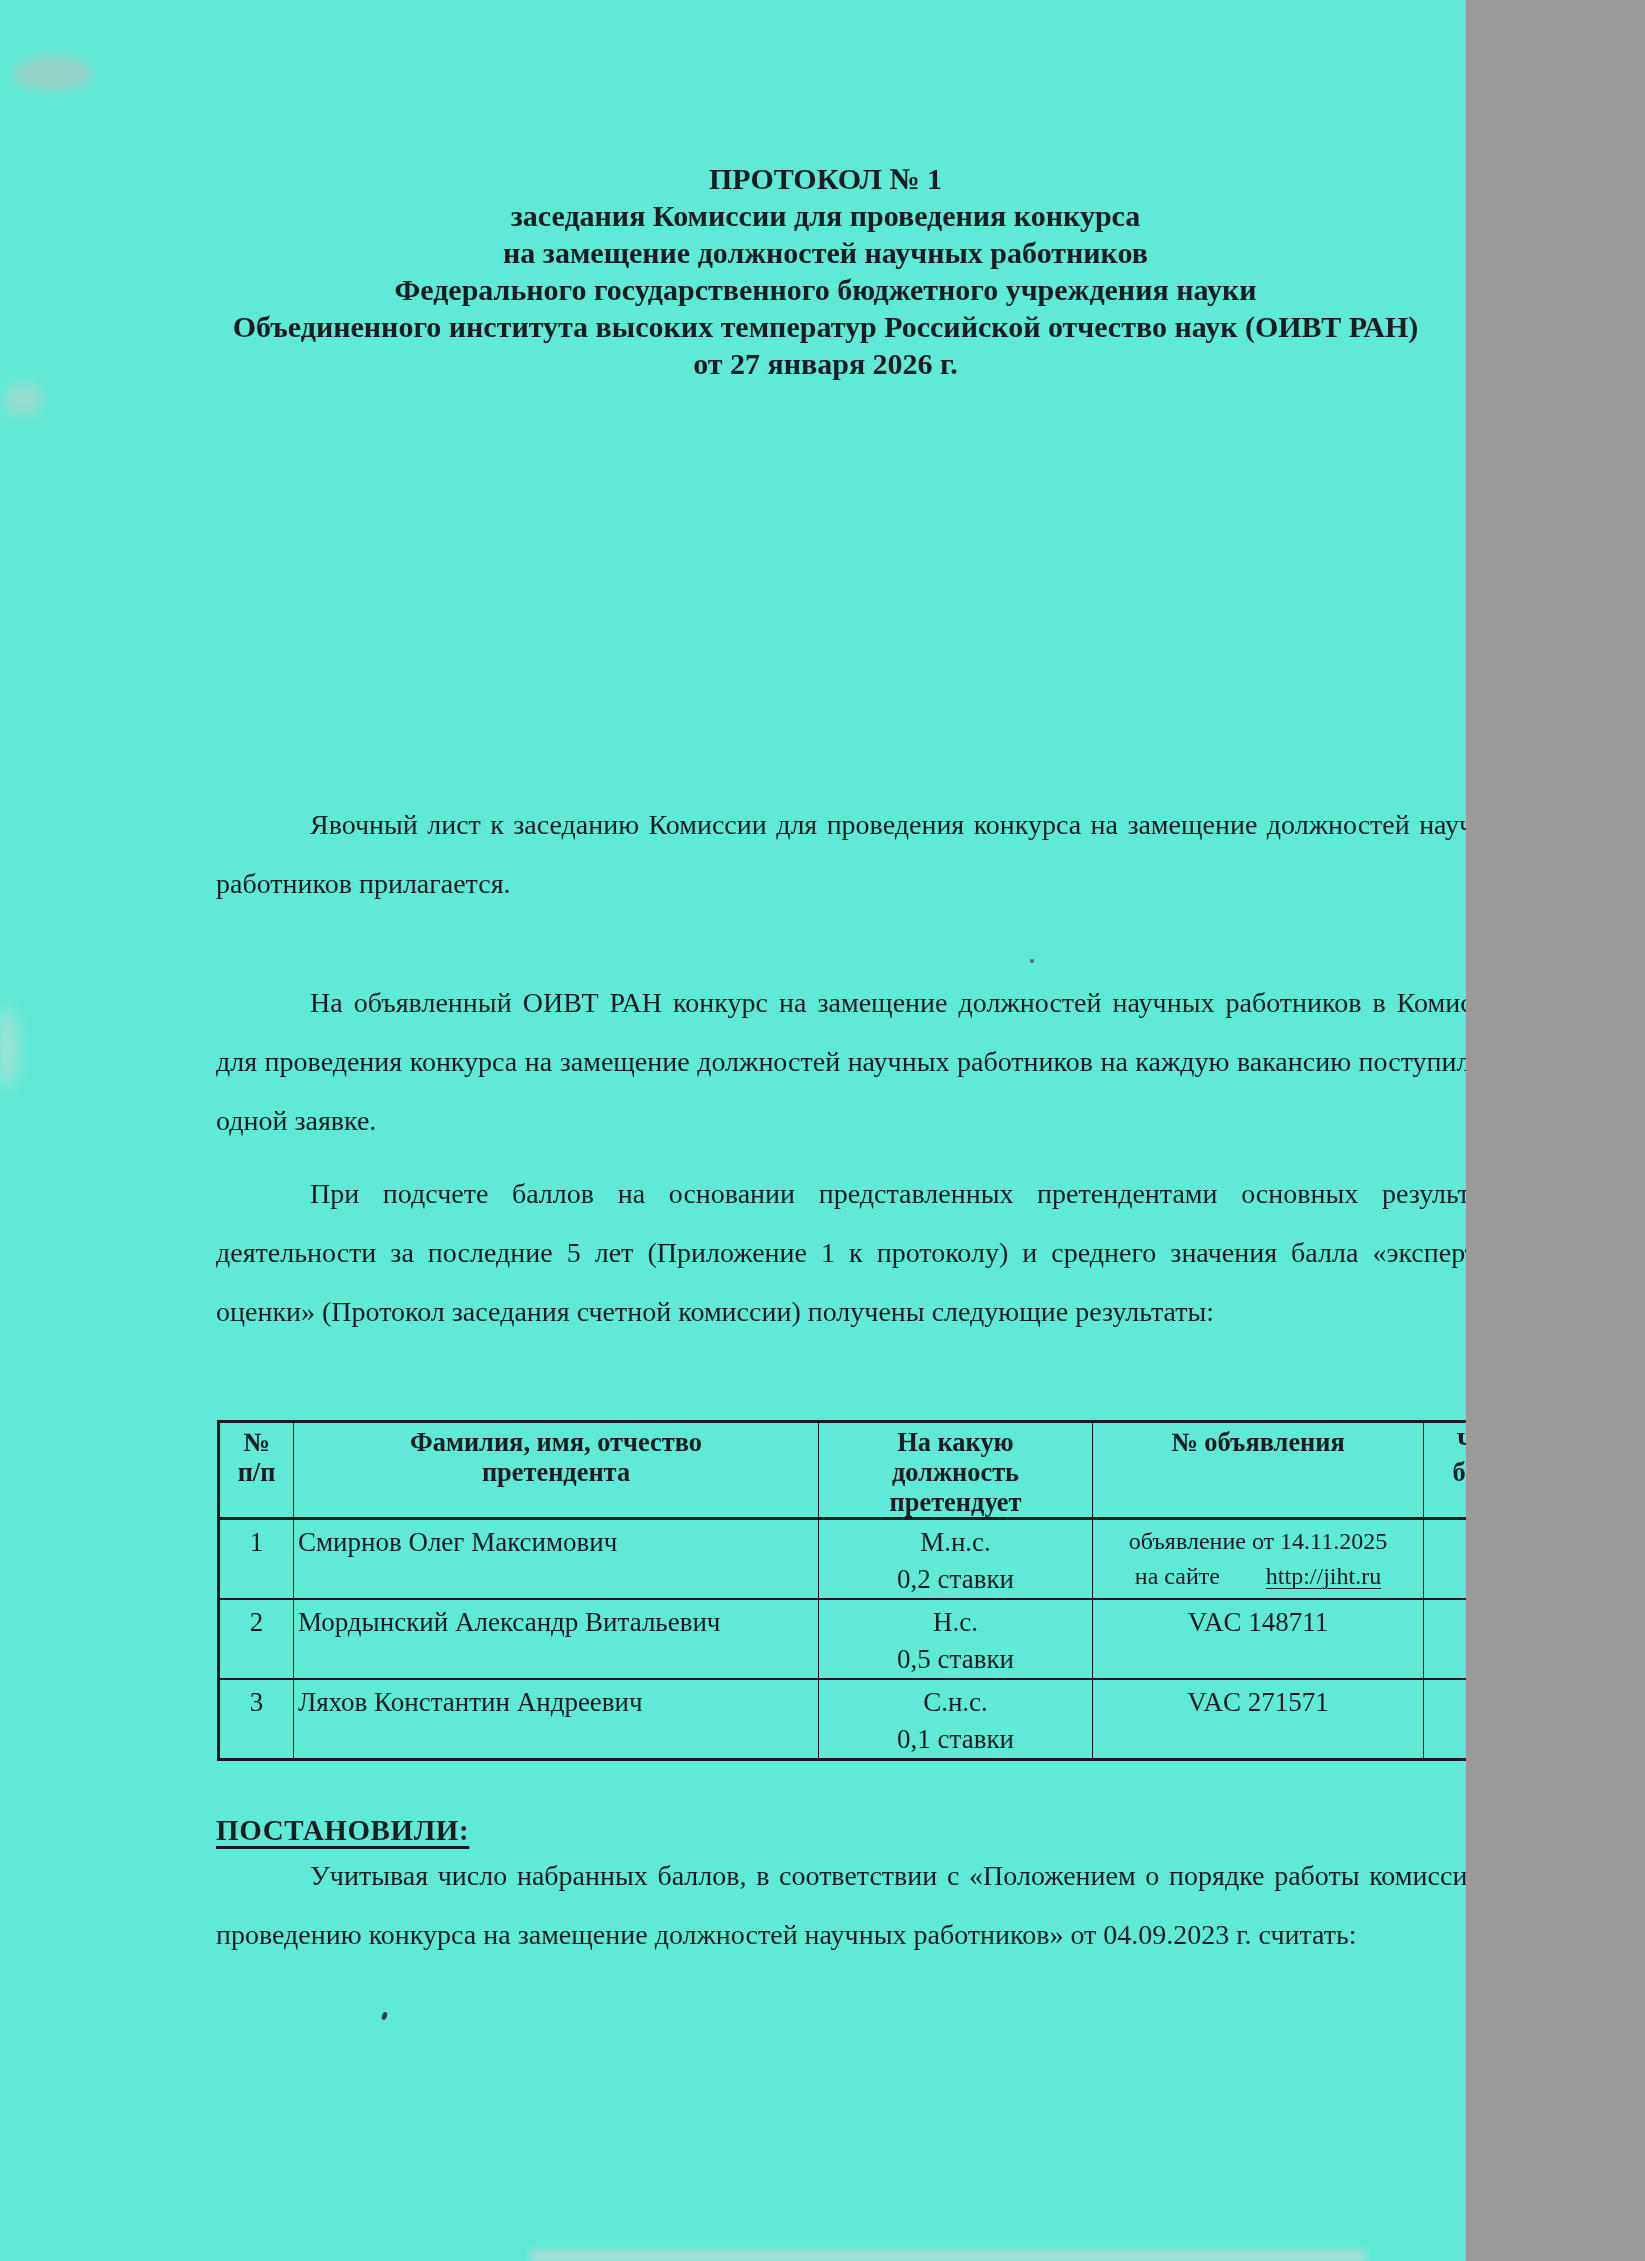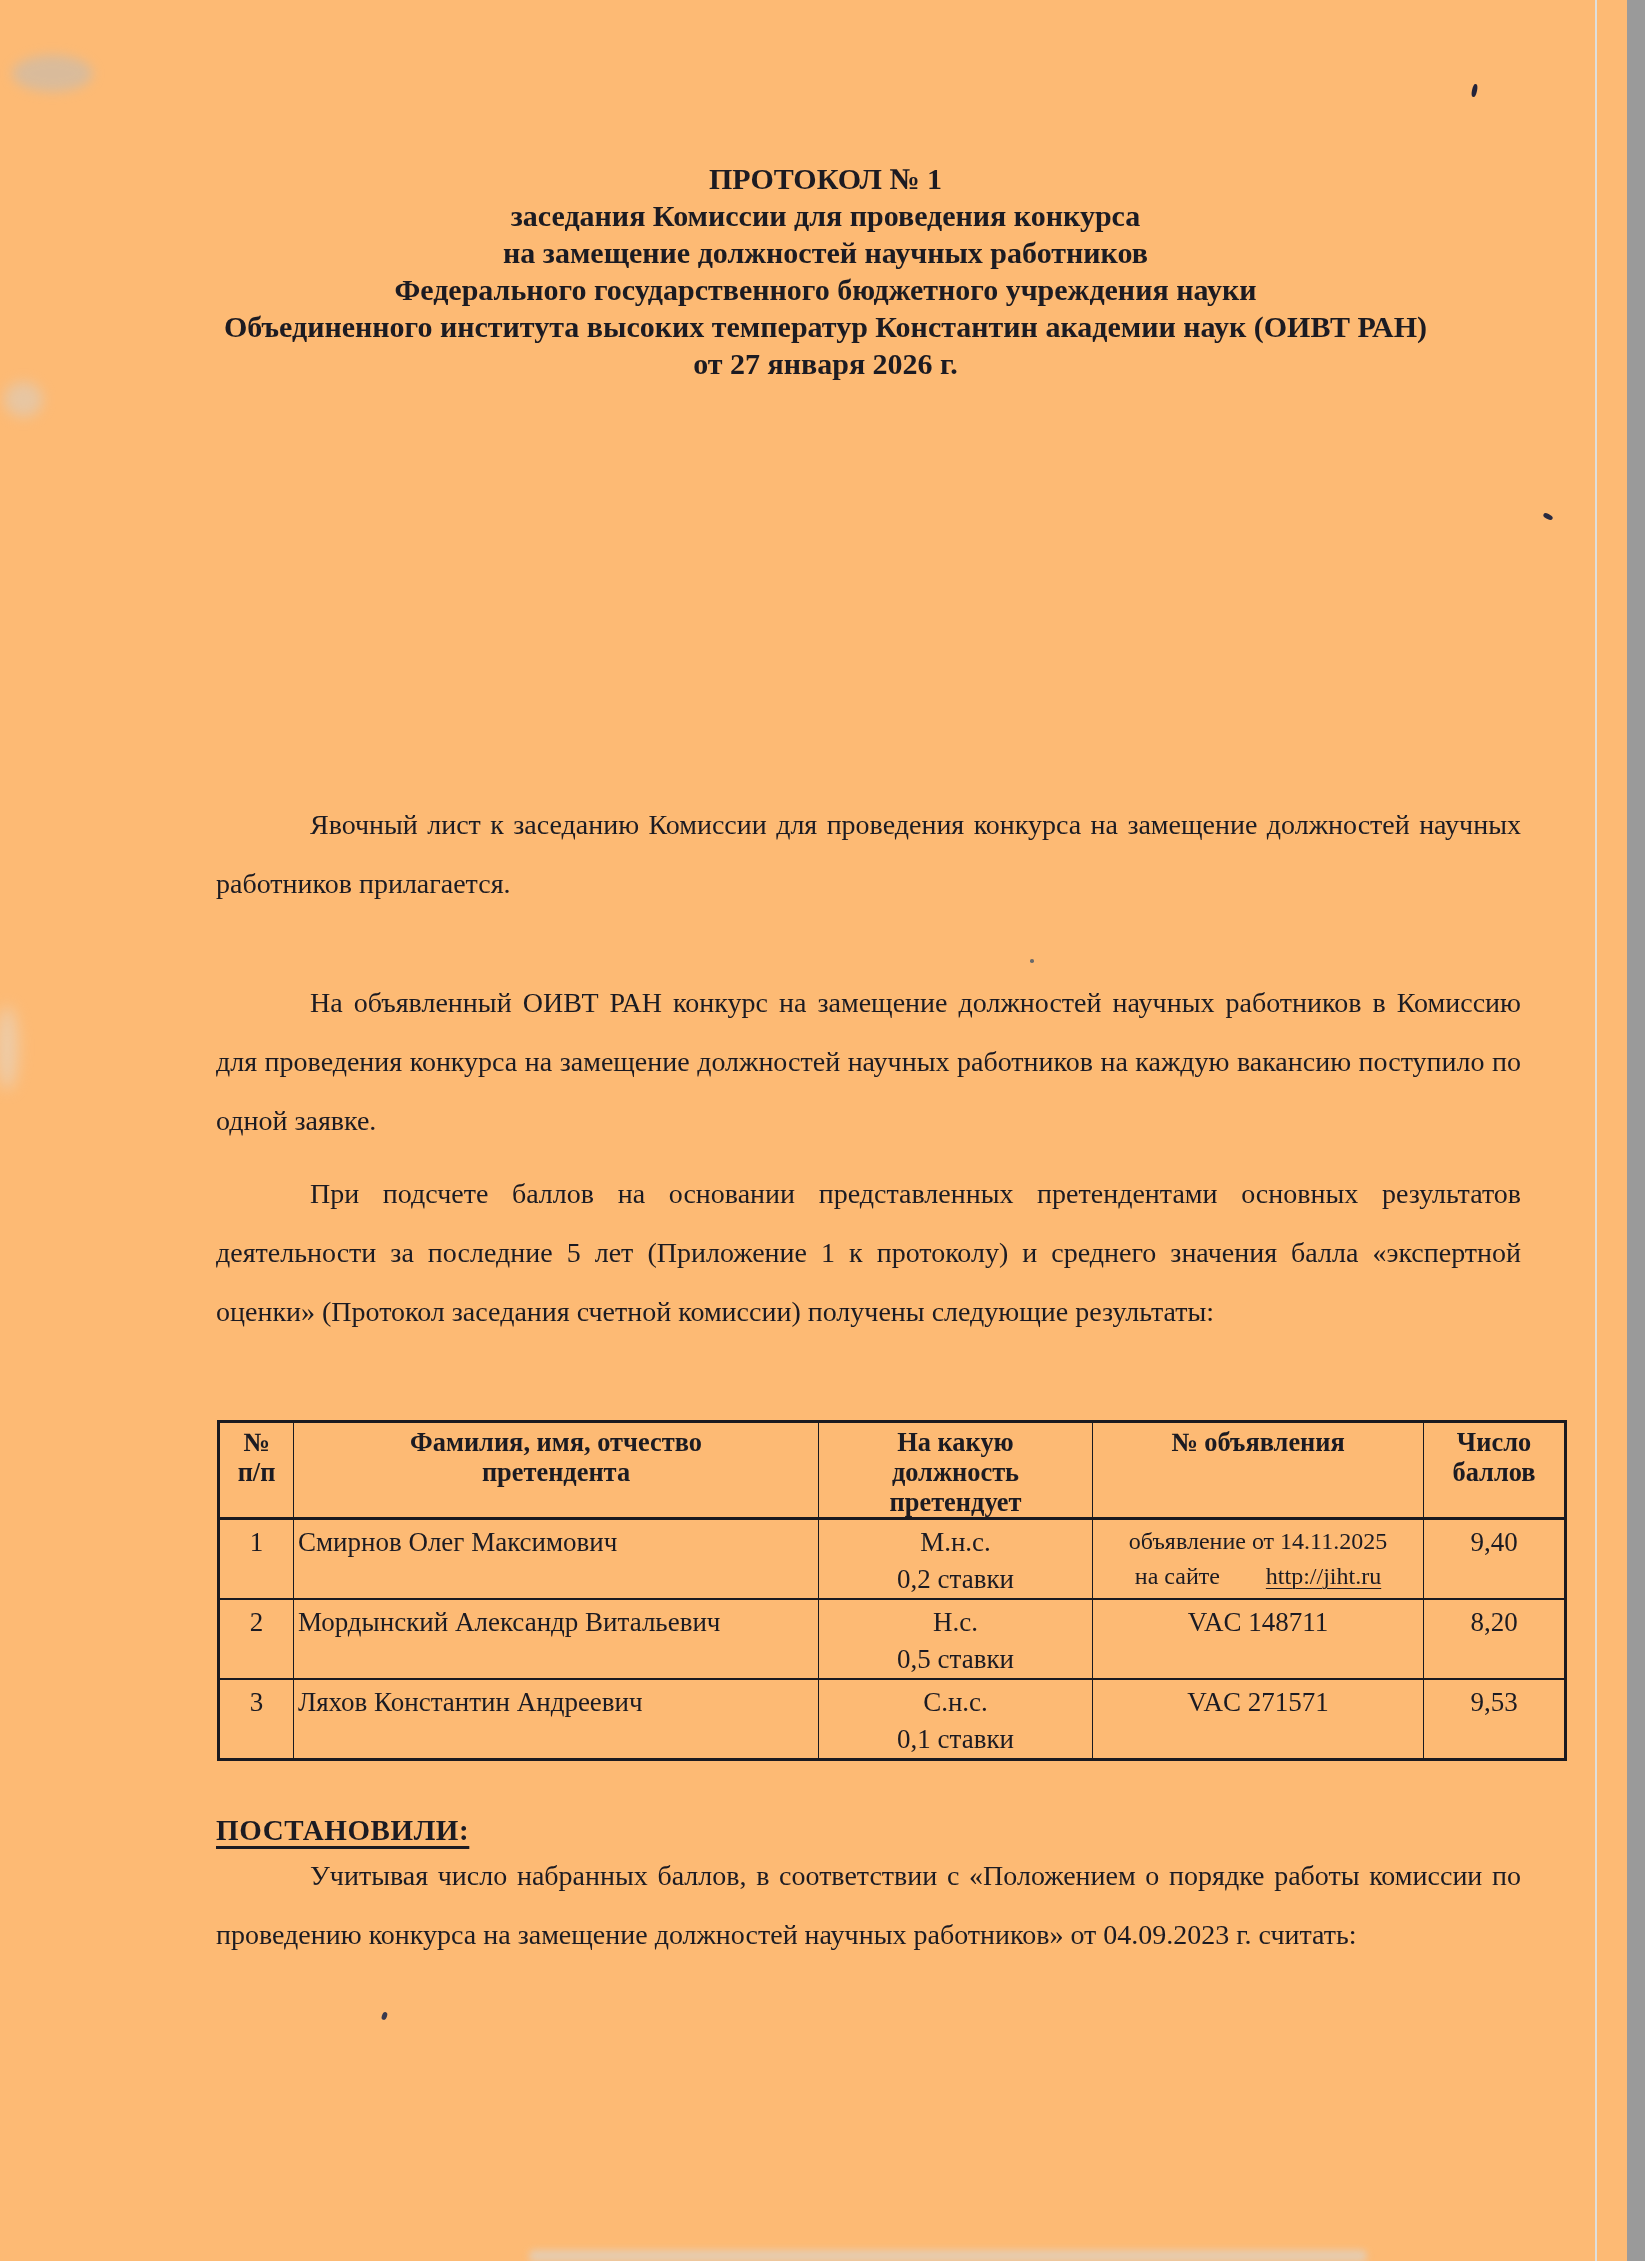--- a/index.html
+++ b/index.html
@@ -1,19 +1,19 @@
 <!DOCTYPE html>
 <html lang="ru" style="font-size:10.3px"><head>
 <meta charset="utf-8">
 <style>
   html,body{margin:0;padding:0;background:#9a9a9a;}
   .page{
     position:relative;
-    width:1627px;height:2261px;
-    background:#fdba74;
+    width:1466px;height:2261px;
+    background:#5eead4;
     overflow:hidden;
     font-family:"Liberation Serif","DejaVu Serif",serif;
     color:#1c1b22;
   }
   
   .title-block{
     position:absolute;left:52px;width:1547px;top:160px;
     text-align:center;font-weight:bold;
     font-size:30px;line-height:37px;
   }
@@ -93,21 +93,21 @@
   <div class="speck speck-top-right"></div>
   <div class="speck speck-right"></div>
   <div class="speck speck-mid"></div>
   <div class="speck speck-bottom"></div>
 
   <div class="title-block">
     <div class="title-line">ПРОТОКОЛ № 1</div>
     <div class="title-line">заседания Комиссии для проведения конкурса</div>
     <div class="title-line">на замещение должностей научных работников</div>
     <div class="title-line">Федерального государственного бюджетного учреждения науки</div>
-    <div class="title-line">Объединенного института высоких температур Константин академии наук (ОИВТ РАН)</div>
+    <div class="title-line">Объединенного института высоких температур Российской отчество наук (ОИВТ РАН)</div>
     <div class="title-line">от 27 января 2026 г.</div>
   </div>
 
   <p class="body-par p3">Явочный лист к заседанию Комиссии для проведения конкурса на замещение должностей научных работников прилагается.</p>
   <p class="body-par p4">На объявленный ОИВТ РАН конкурс на замещение должностей научных работников в Комиссию для проведения конкурса на замещение должностей научных работников на каждую вакансию поступило по одной заявке.</p>
   <p class="body-par p5">При подсчете баллов на основании представленных претендентами основных результатов деятельности за последние 5 лет (Приложение 1 к протоколу) и среднего значения балла «экспертной оценки» (Протокол заседания счетной комиссии) получены следующие результаты:</p>
 
   <table class="applicants-table">
     <colgroup>
       <col style="width:75px">

